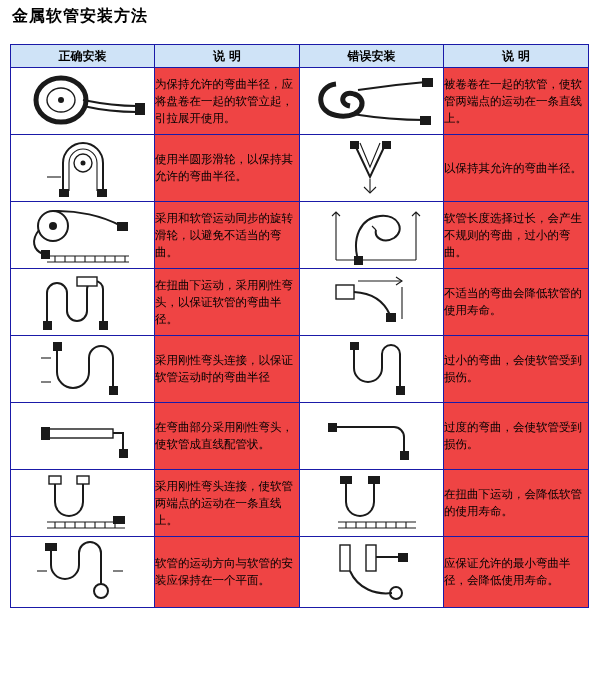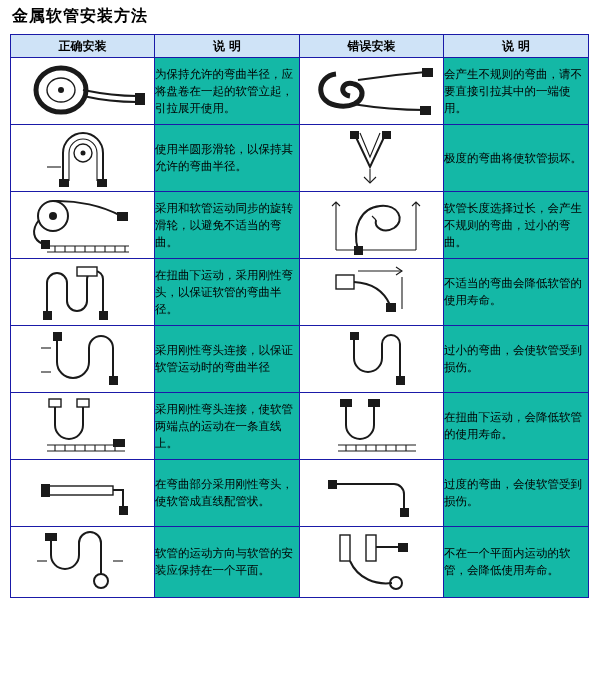--- a/index.html
+++ b/index.html
@@ -19,21 +19,21 @@
     height: 698px;
     position: relative;
     box-sizing: border-box;
     padding: 4px 10px 0 10px;
   }
   .title {
     font-size: 16px;
     font-weight: bold;
     letter-spacing: 1px;
     color: #000;
-    margin: 2px 0 8px 2px;
+    margin: 2px 0 18px 2px;
     line-height: 20px;
   }
   table.matrix {
     border-collapse: collapse;
     width: 578px;
     table-layout: fixed;
     border: 1px solid #1a1aa8;
   }
   table.matrix td, table.matrix th {
     border: 1px solid #1a1aa8;
@@ -50,21 +50,21 @@
   }
   col.c-img { width: 144px; }
   col.c-txt { width: 145px; }
 
   td.img-cell {
     background: #ffffff;
     height: 66px;
     text-align: center;
   }
   td.txt-cell {
-    background: #14b8a6;
+    background: #ef4444;
     font-size: 11.5px;
     line-height: 17px;
     padding: 4px 7px;
     text-align: left;
     color: #000;
   }
   .fig {
     display: block;
     margin: 0 auto;
   }
@@ -113,21 +113,21 @@
         <td class="txt-cell">为保持允许的弯曲半径，应将盘卷在一起的软管立起，引拉展开使用。</td>
         <td class="img-cell">
           <svg class="fig" width="132" height="62" viewBox="0 0 132 62" aria-hidden="true">
             <path class="s-thick" d="M30 14 C 10 16, 8 44, 34 46 C 58 48, 62 28, 48 24 C 36 20, 32 34, 44 36"></path>
             <path class="s" d="M52 20 C 78 16, 96 14, 120 12"></path>
             <rect x="116" y="8" width="11" height="9" class="fl"></rect>
             <path class="s" d="M46 44 C 72 48, 96 50, 118 50"></path>
             <rect x="114" y="46" width="11" height="9" class="fl"></rect>
           </svg>
         </td>
-        <td class="txt-cell">会产生不规则的弯曲，请不要直接引拉其中的一端使用。</td>
+        <td class="txt-cell">被卷卷在一起的软管，使软管两端点的运动在一条直线上。</td>
       </tr>
 
       <tr>
         <td class="img-cell">
           <svg class="fig" width="132" height="62" viewBox="0 0 132 62" aria-hidden="true">
             <path class="s" d="M46 54 L46 26 A20 20 0 0 1 86 26 L86 54"></path>
             <path class="s-thin" d="M52 54 L52 26 A14 14 0 0 1 80 26 L80 54"></path>
             <circle cx="66" cy="26" r="9" class="wh"></circle>
             <circle cx="66" cy="26" r="2.5" class="fl"></circle>
             <rect x="42" y="52" width="10" height="8" class="fl"></rect>
@@ -139,21 +139,21 @@
         <td class="img-cell">
           <svg class="fig" width="132" height="62" viewBox="0 0 132 62" aria-hidden="true">
             <path class="s" d="M48 6 L64 40 L80 6"></path>
             <path class="s-thin" d="M54 6 L64 30 L74 6"></path>
             <rect x="44" y="4" width="9" height="8" class="fl"></rect>
             <rect x="76" y="4" width="9" height="8" class="fl"></rect>
             <path class="s-thin" d="M64 42 L64 56"></path>
             <path class="s-thin" d="M58 50 L64 56 L70 50"></path>
           </svg>
         </td>
-        <td class="txt-cell">极度的弯曲将使软管损坏。</td>
+        <td class="txt-cell">以保持其允许的弯曲半径。</td>
       </tr>
 
       <tr>
         <td class="img-cell">
           <svg class="fig" width="132" height="62" viewBox="0 0 132 62" aria-hidden="true">
             <circle cx="36" cy="22" r="15" class="s"></circle>
             <circle cx="36" cy="22" r="4" class="fl"></circle>
             <path class="s" d="M36 7 C 60 6, 86 12, 104 22"></path>
             <path class="s" d="M22 26 C 14 36, 16 46, 26 50"></path>
             <rect x="24" y="46" width="9" height="9" class="fl"></rect>
@@ -222,20 +222,40 @@
             <rect x="44" y="4" width="9" height="8" class="fl"></rect>
             <rect x="90" y="48" width="9" height="9" class="fl"></rect>
           </svg>
         </td>
         <td class="txt-cell">过小的弯曲，会使软管受到损伤。</td>
       </tr>
 
       <tr>
         <td class="img-cell">
           <svg class="fig" width="132" height="62" viewBox="0 0 132 62" aria-hidden="true">
+            <rect x="30" y="24" width="66" height="9" class="wh"></rect>
+            <path class="s" d="M96 28 L106 28 L106 46"></path>
+            <rect x="102" y="44" width="9" height="9" class="fl"></rect>
+            <rect x="24" y="22" width="9" height="13" class="fl"></rect>
+          </svg>
+        </td>
+        <td class="txt-cell">在弯曲部分采用刚性弯头，使软管成直线配管状。</td>
+        <td class="img-cell">
+          <svg class="fig" width="132" height="62" viewBox="0 0 132 62" aria-hidden="true">
+            <path class="s" d="M26 22 L88 22 A10 10 0 0 1 98 32 L98 48"></path>
+            <rect x="22" y="18" width="9" height="9" class="fl"></rect>
+            <rect x="94" y="46" width="9" height="9" class="fl"></rect>
+          </svg>
+        </td>
+        <td class="txt-cell">过度的弯曲，会使软管受到损伤。</td>
+      </tr>
+
+      <tr>
+        <td class="img-cell">
+          <svg class="fig" width="132" height="62" viewBox="0 0 132 62" aria-hidden="true">
             <path class="s" d="M38 8 L38 30 A14 14 0 0 0 66 30 L66 8"></path>
             <rect x="32" y="4" width="12" height="8" class="wh"></rect>
             <rect x="60" y="4" width="12" height="8" class="wh"></rect>
             <g class="s-thin">
               <path d="M30 50 H108"></path>
               <path d="M30 56 H108"></path>
               <path d="M38 50 V56 M48 50 V56 M58 50 V56 M68 50 V56 M78 50 V56 M88 50 V56 M98 50 V56"></path>
             </g>
             <rect x="96" y="44" width="12" height="8" class="fl"></rect>
           </svg>
@@ -249,40 +269,20 @@
             <g class="s-thin">
               <path d="M32 50 H110"></path>
               <path d="M32 56 H110"></path>
               <path d="M40 50 V56 M50 50 V56 M60 50 V56 M70 50 V56 M80 50 V56 M90 50 V56 M100 50 V56"></path>
             </g>
           </svg>
         </td>
         <td class="txt-cell">在扭曲下运动，会降低软管的使用寿命。</td>
       </tr>
 
-      <tr>
-        <td class="img-cell">
-          <svg class="fig" width="132" height="62" viewBox="0 0 132 62" aria-hidden="true">
-            <rect x="30" y="24" width="66" height="9" class="wh"></rect>
-            <path class="s" d="M96 28 L106 28 L106 46"></path>
-            <rect x="102" y="44" width="9" height="9" class="fl"></rect>
-            <rect x="24" y="22" width="9" height="13" class="fl"></rect>
-          </svg>
-        </td>
-        <td class="txt-cell">在弯曲部分采用刚性弯头，使软管成直线配管状。</td>
-        <td class="img-cell">
-          <svg class="fig" width="132" height="62" viewBox="0 0 132 62" aria-hidden="true">
-            <path class="s" d="M26 22 L88 22 A10 10 0 0 1 98 32 L98 48"></path>
-            <rect x="22" y="18" width="9" height="9" class="fl"></rect>
-            <rect x="94" y="46" width="9" height="9" class="fl"></rect>
-          </svg>
-        </td>
-        <td class="txt-cell">过度的弯曲，会使软管受到损伤。</td>
-      </tr>
-
 
       <tr>
         <td class="img-cell">
           <svg class="fig" width="132" height="70" viewBox="0 0 132 70" aria-hidden="true">
             <path class="s" d="M34 10 L34 28 A14 14 0 0 0 62 28 L62 16 A11 11 0 0 1 84 16 L84 48"></path>
             <rect x="28" y="6" width="12" height="8" class="fl"></rect>
             <circle cx="84" cy="54" r="7" class="s"></circle>
             <path class="s-thin" d="M20 34 L30 34"></path>
             <path class="s-thin" d="M96 34 L106 34"></path>
           </svg>
@@ -291,18 +291,18 @@
         <td class="img-cell">
           <svg class="fig" width="132" height="70" viewBox="0 0 132 70" aria-hidden="true">
             <rect x="34" y="8" width="10" height="26" class="wh"></rect>
             <rect x="60" y="8" width="10" height="26" class="wh"></rect>
             <path class="s" d="M70 20 L96 20"></path>
             <path class="s" d="M44 34 C 52 52, 70 58, 86 56"></path>
             <circle cx="90" cy="56" r="6" class="s"></circle>
             <rect x="92" y="16" width="10" height="9" class="fl"></rect>
           </svg>
         </td>
-        <td class="txt-cell">不在一个平面内运动的软管，会降低使用寿命。</td>
+        <td class="txt-cell">应保证允许的最小弯曲半径，会降低使用寿命。</td>
       </tr>
 
     </tbody>
   </table>
 </div>
 
 </body></html>

